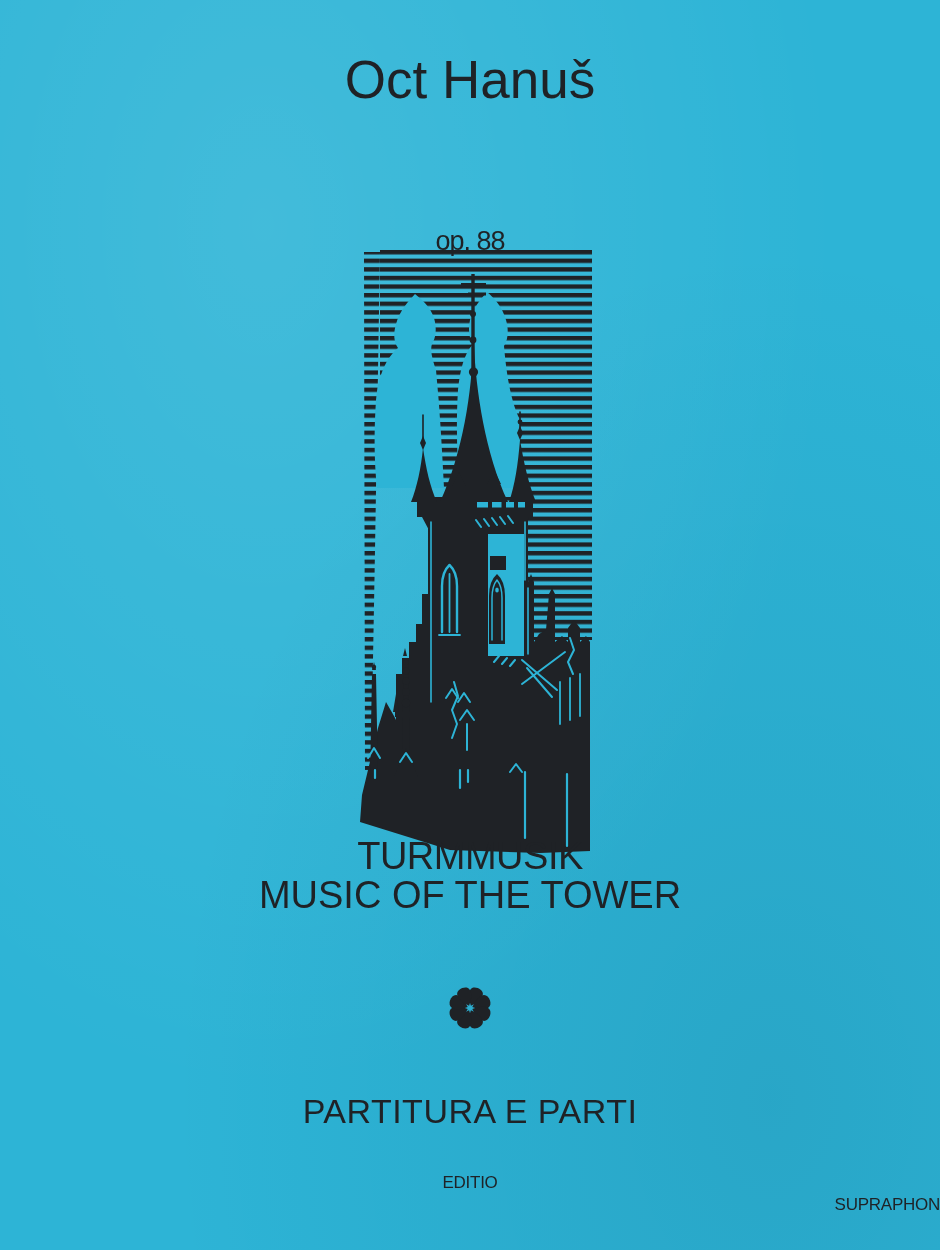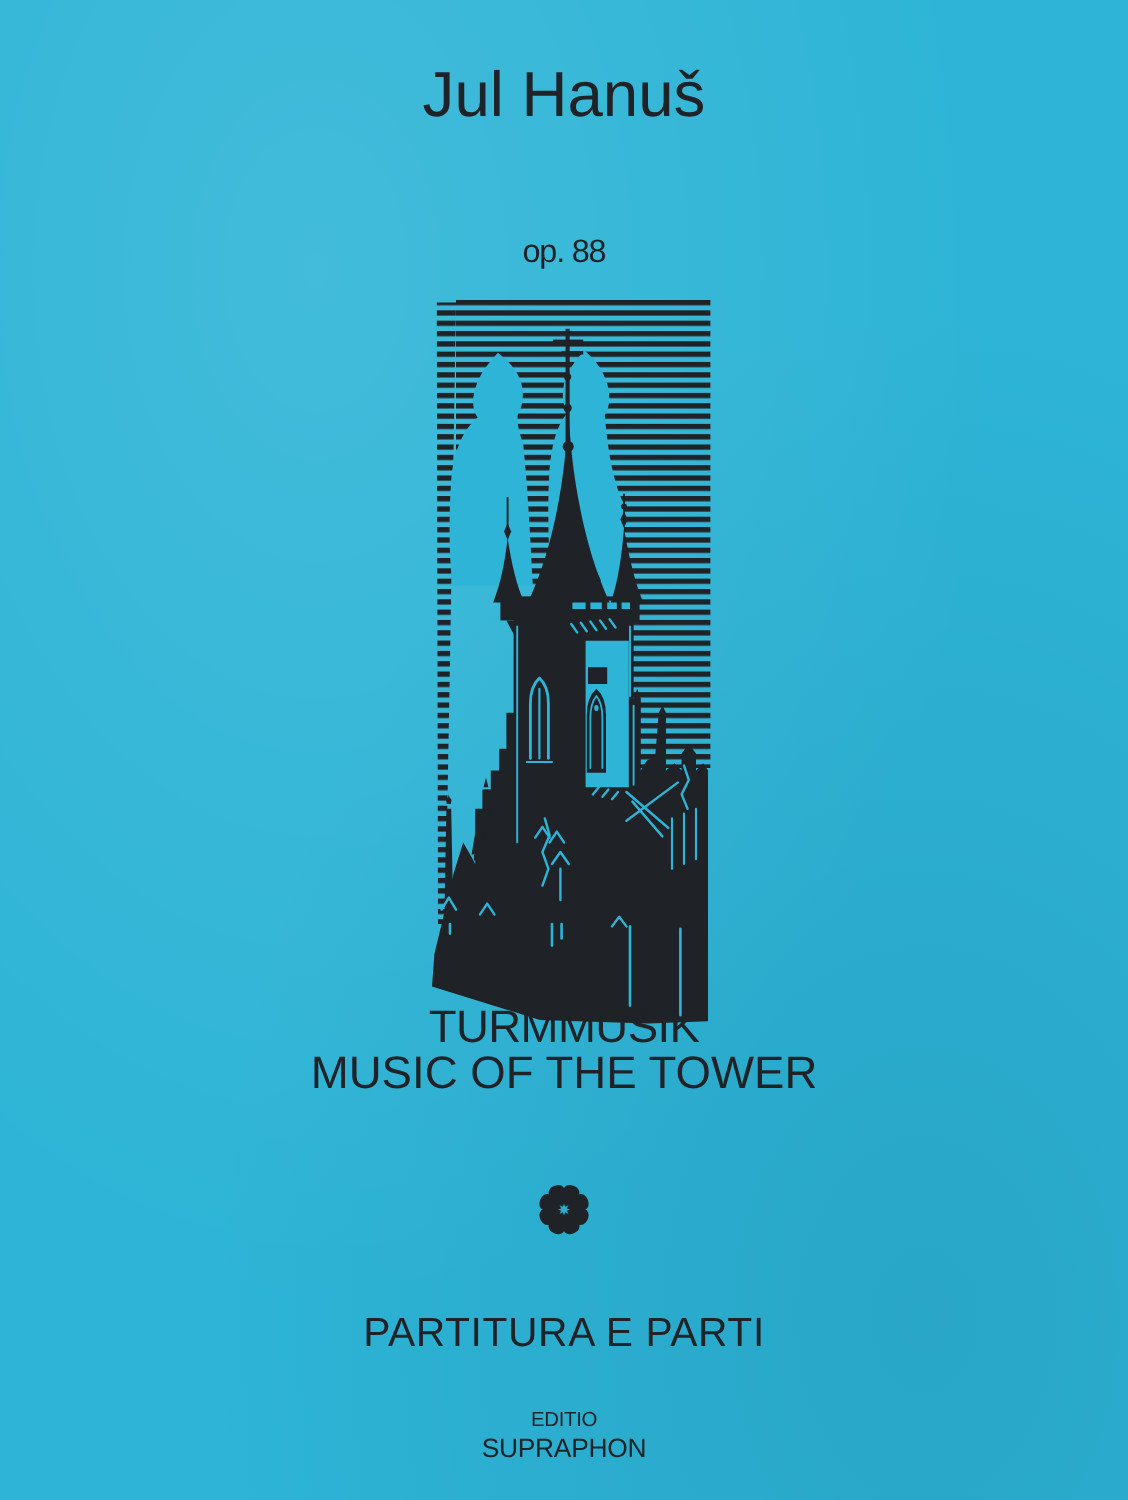--- a/index.html
+++ b/index.html
@@ -16,40 +16,40 @@
     background-image:
       radial-gradient(ellipse at 28% 18%, rgba(255,255,255,0.10), rgba(255,255,255,0) 60%),
       radial-gradient(ellipse at 82% 88%, rgba(0,45,70,0.10), rgba(0,45,70,0) 55%);
     overflow:hidden;
     font-family:"Liberation Sans","DejaVu Sans",sans-serif;
     color:var(--ink);
   }
   .line{position:absolute;left:0;width:100%;text-align:center;line-height:1;white-space:nowrap;}
   .author    {top:53px;  font-size:53px; letter-spacing:0px;}
   .title     {top:121px; font-size:92px; letter-spacing:-1px;}
-  .opus      {top:196px; font-size:27px; letter-spacing:-1px;}
+  .opus      {top:228px; font-size:27px; letter-spacing:-1px;}
   .sub-de    {top:837px; font-size:38px; letter-spacing:-0.5px;}
   .sub-en    {top:876px; font-size:38px; letter-spacing:0px;}
   .ensemble  {top:1046px;font-size:53px; letter-spacing:-2px;}
   .partnote  {top:1094px;font-size:34px; letter-spacing:0.5px;}
   .pub1      {top:1174px;font-size:17px; letter-spacing:-0.25px;}
-  .pub2      {top:1196px;font-size:22px; letter-spacing:-0.25px;}
+  .pub2      {top:1196px;font-size:17px; letter-spacing:-0.25px;text-align:right;}
   .woodcut{position:absolute;left:360px;top:250px;width:235px;height:620px;}
   .ornament{position:absolute;left:443px;top:981px;width:54px;height:54px;}
   .ink{fill:var(--ink);}
   .cy{fill:var(--bg);}
   .cyl{stroke:var(--bg);fill:none;stroke-linecap:round;stroke-linejoin:round;}
   .inkl{stroke:var(--ink);fill:none;stroke-linecap:round;}
 </style>
 </head>
 <body>
 
 <div class="page">
 
-  <div class="line author">Jul Hanuš</div>
+  <div class="line author">Oct Hanuš</div>
   <div class="line opus">op. 88</div>
 
   <svg class="woodcut" viewBox="0 0 235 620" xmlns="http://www.w3.org/2000/svg" aria-hidden="true">
     <defs>
       <pattern id="hl" width="10" height="8.6" patternUnits="userSpaceOnUse">
         <rect class="ink" x="0" y="0" width="10" height="4.4"></rect>
       </pattern>
     </defs>
 
     <path fill="url(#hl)" d="M4,2 H20 L15,300 L11,520 H5 Z"></path>

